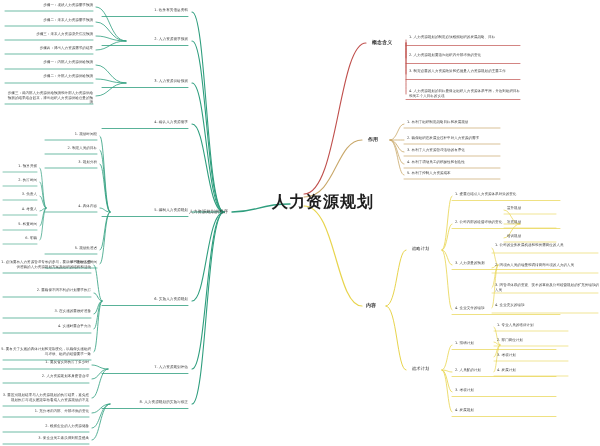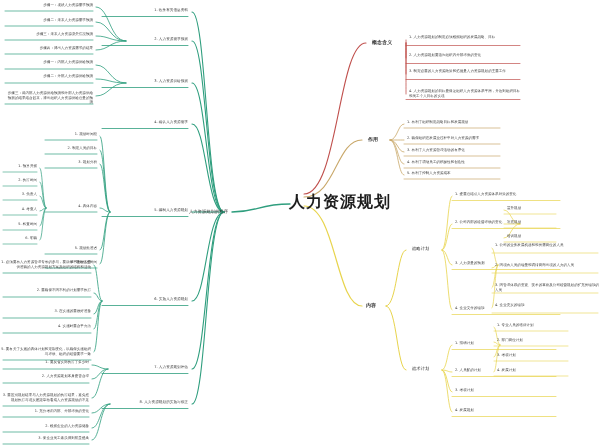--- a/index.html
+++ b/index.html
@@ -22,21 +22,20 @@
   .lbl.n{font-size:3.5px;}
   .lbl.mid{font-size:4.3px;color:#333;}
   .lbl.branch{font-size:5px;color:#333;font-weight:bold;}
   .title{
     position:absolute;
     font-size:16px;
     font-weight:bold;
     color:#1d1d1d;
     letter-spacing:1px;
     white-space:nowrap;
-    margin-left:17px;
   }
 </style>
 </head>
 <body>
 
 <svg id="mindmap" viewBox="0 0 600 446" aria-hidden="true">
   <g id="edges" fill="none" stroke-linecap="round" stroke-linejoin="round">
       <path d="M304,194 C338.1,194 338.1,43 366,43" stroke="#c0504d" stroke-width="1.1" fill="none"></path>
       <path d="M406,43 C406,43 406,40 406,40" stroke="#c0504d" stroke-width="0.8" fill="none"></path>
       <path d="M406,45.5 L520,45.5" stroke="#c0504d" stroke-width="0.7"></path>

